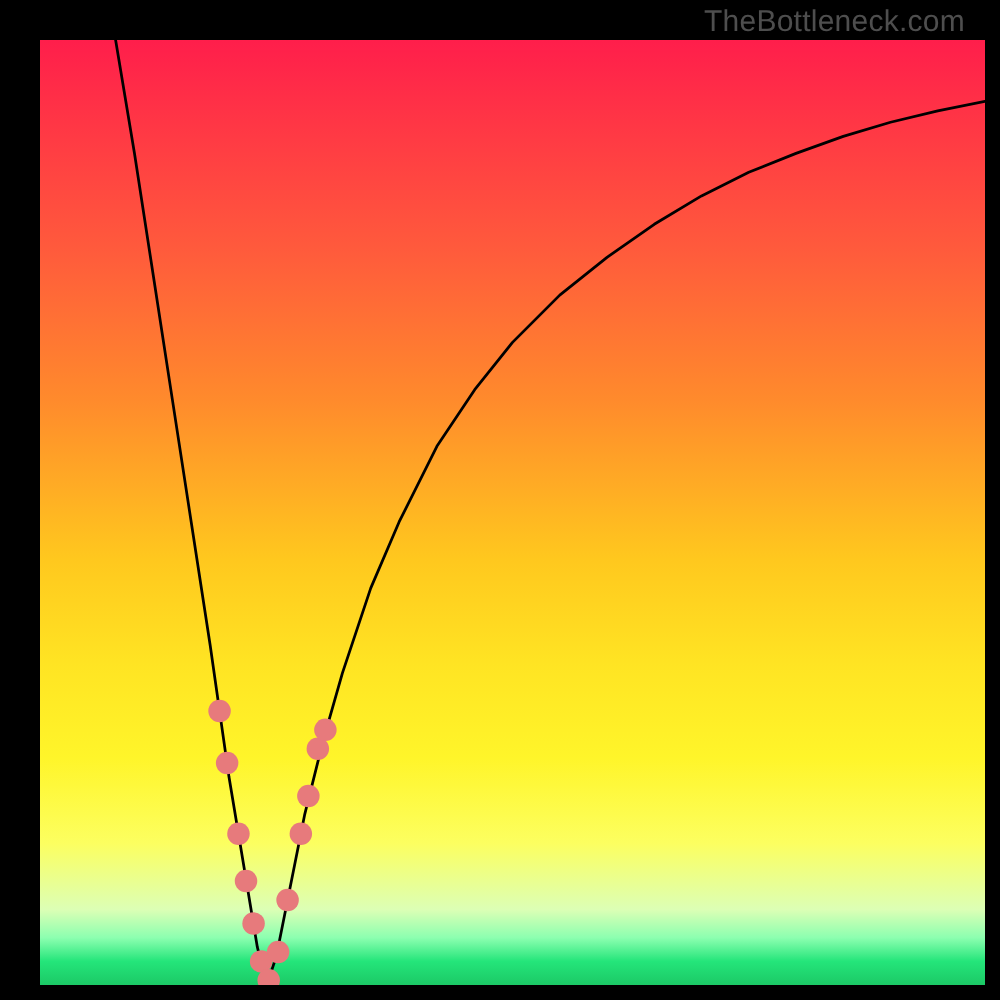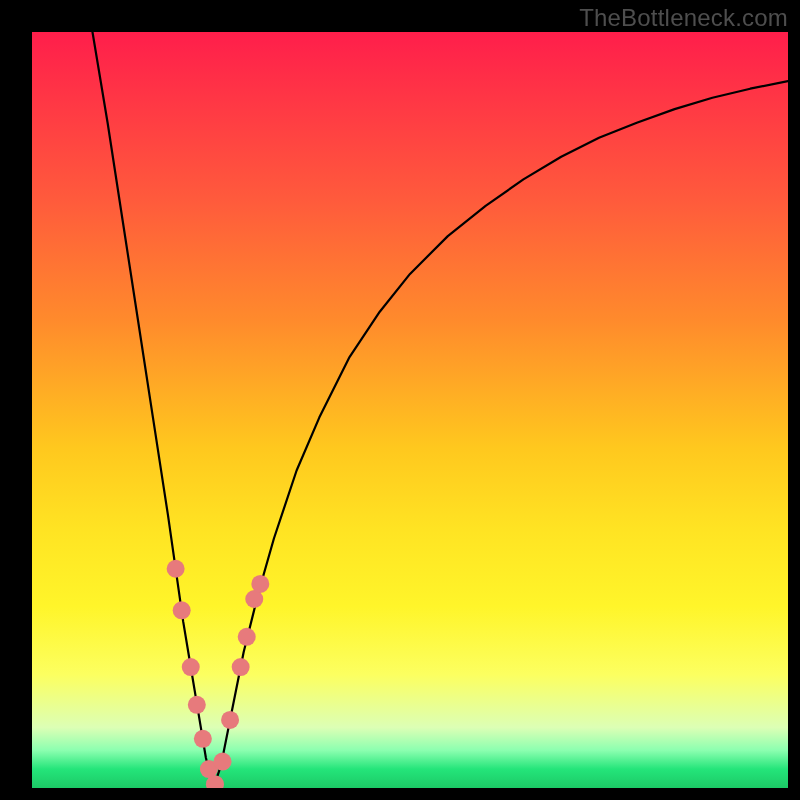--- a/index.html
+++ b/index.html
@@ -39,21 +39,21 @@
     );
   }
   .plot-area svg {
     position: absolute;
     left: 0;
     top: 0;
   }
   .watermark {
     position: absolute;
     top: 4px;
-    right: 12px;
+    right: 28px;
     color: #4e4e4e;
     font-size: 24px;
     font-weight: 500;
     letter-spacing: 0.2px;
     user-select: none;
   }
 </style>
 </head>
 <body>
 

